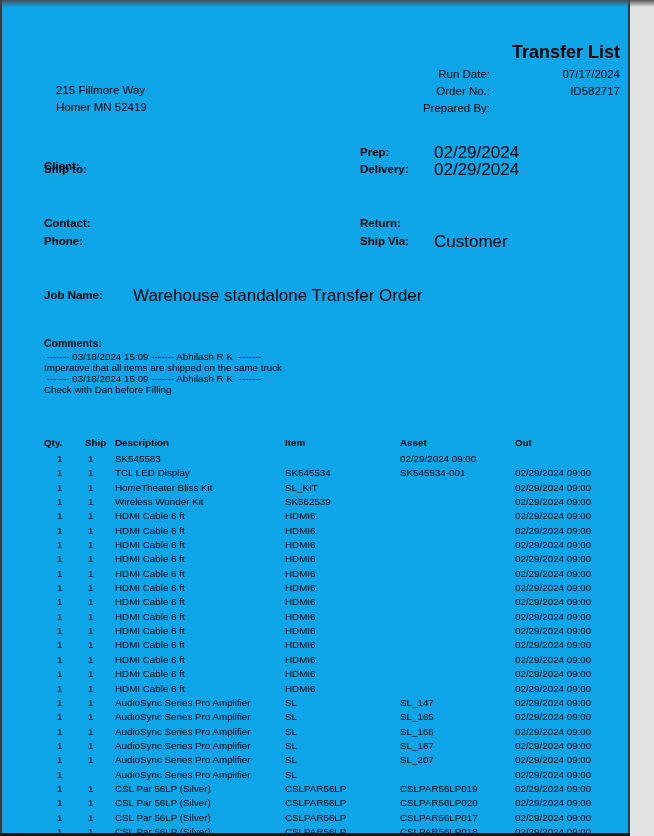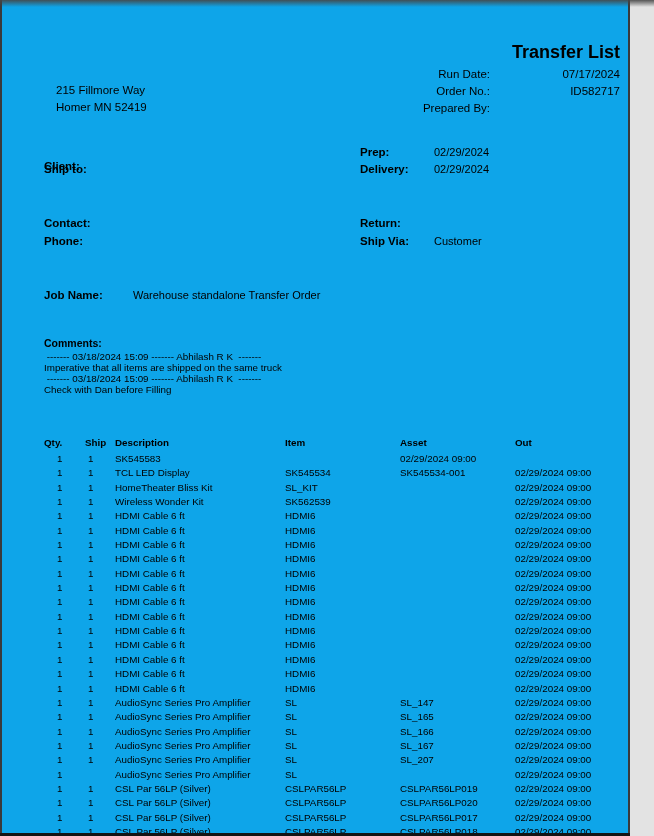--- a/index.html
+++ b/index.html
@@ -22,21 +22,21 @@
   
   .title { position:absolute; top:42px; left:300px; width:320px; text-align:right;
     font-size:18px; font-weight:bold; letter-spacing:0; }
   .hdr-row { display:flex; height:17px; font-size:11.5px; line-height:17px; }
   .hdr-label { width:190px; text-align:right; }
   .hdr-value { width:130px; text-align:right; }
   .hdr-block { position:absolute; top:66px; left:300px; width:320px; }
   .company { position:absolute; top:82px; left:44px; font-size:11.5px; line-height:17px;margin-left:12px; }
 
   .lbl { font-weight:bold; font-size:11.5px; line-height:13px; }
-  .val { font-size:11px; line-height:13px; }
+  .val { font-size:17px; line-height:13px; }
 
   .ship-addr div { font-size:11.5px; line-height:13px; }
 
   
   .comments-label { position:absolute; top:337px; left:44px; font-size:10.5px; font-weight:bold; }
   .comments-lines { position:absolute; top:351px; left:44px; font-size:9.8px; line-height:11px; }
   .comment-line { white-space:pre; }
 
   
   .table { position:absolute; left:44px; top:437px; width:576px; font-size:9.8px; }

